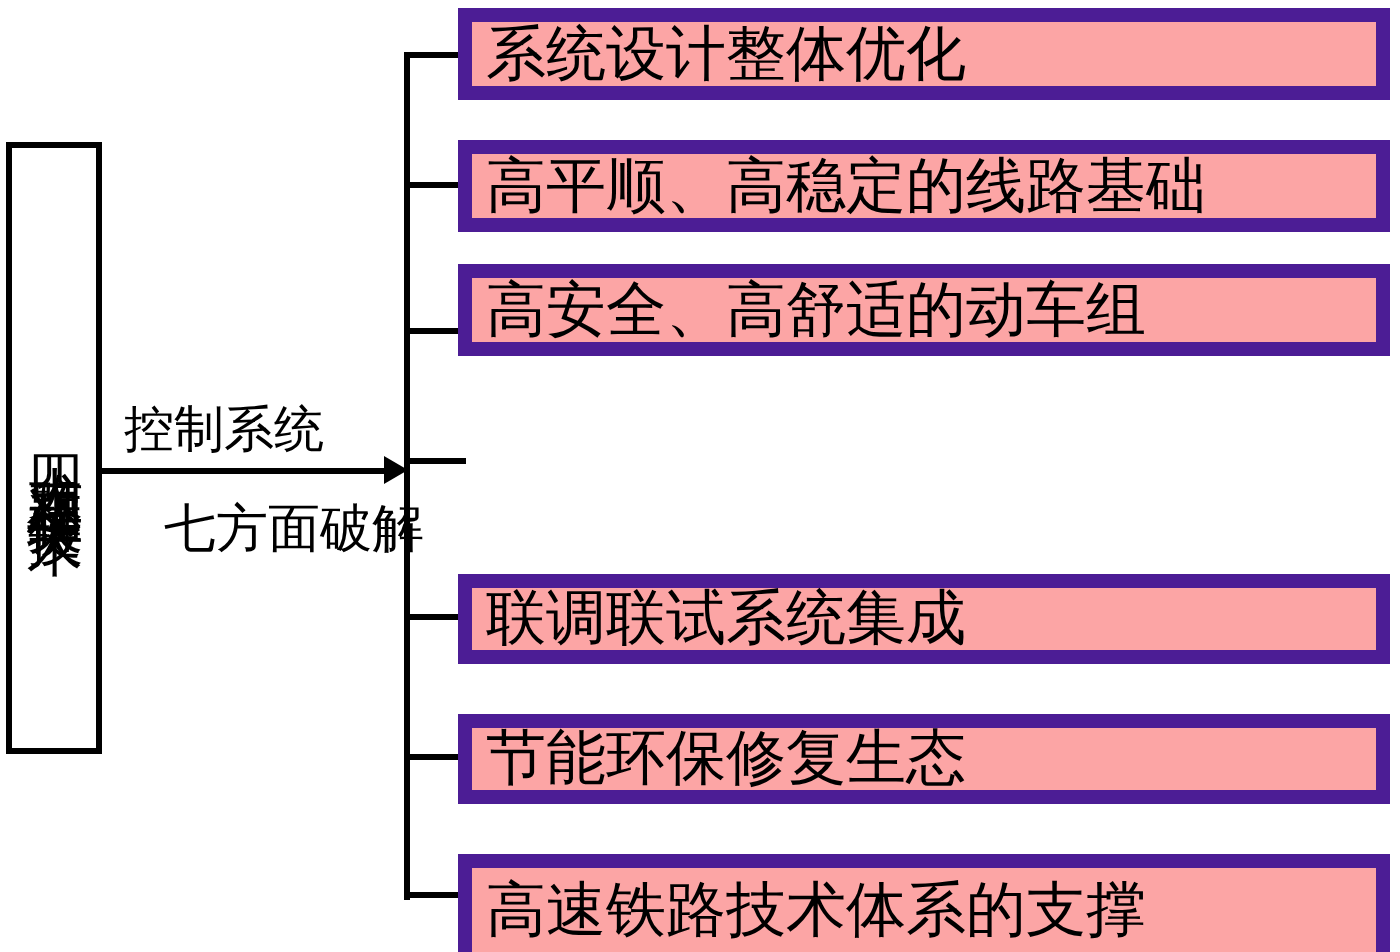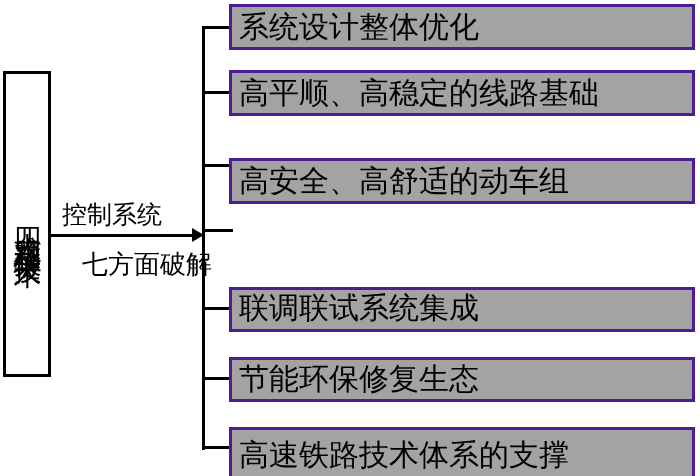--- a/index.html
+++ b/index.html
@@ -80,34 +80,34 @@
   .stub-4 { top: 229px; }
   .stub-5 { top: 307px; }
   .stub-6 { top: 377px; }
   .stub-7 { top: 446px; }
 
   
   .branch-box {
     position: absolute;
     left: 229px;
     width: 466px;
-    border: 3px solid #4c1d95;
+    border: 7px solid #4c1d95;
     box-sizing: border-box;
-    background: #a3a3a3;
+    background: #fca5a5;
     display: flex;
     align-items: center;
     padding-left: 7px;
     font-size: 30px;
     white-space: nowrap;
   }
   .b1 { top: 4px;   height: 46px; }
   .b2 { top: 70px;  height: 46px; }
-  .b3 { top: 158px; height: 46px; text-align: center; }
+  .b3 { top: 132px; height: 46px; text-align: center; }
   .b4 { top: 209px; height: 44px; }
-  .b5 { top: 287px; height: 45px; align-items: flex-end; }
+  .b5 { top: 287px; height: 45px; }
   .b6 { top: 357px; height: 45px; }
   .b7 { top: 427px; height: 56px; }
   .b4 .branch-label {
     display: inline-block;
     transform: scaleX(0.87);
     transform-origin: left center;
   }
 </style>
 </head>
 <body>

